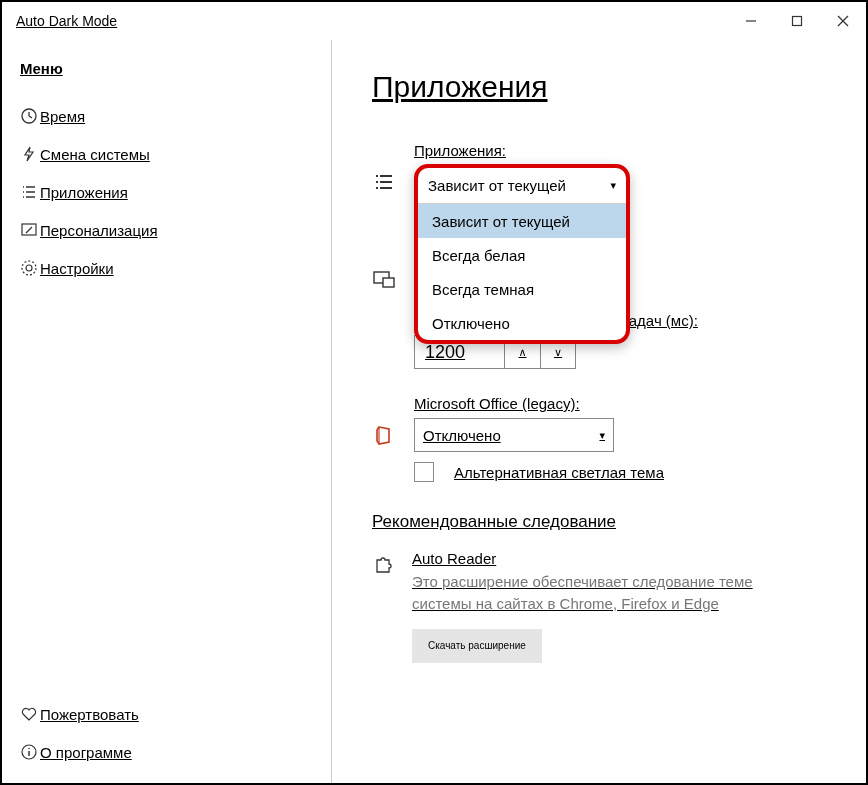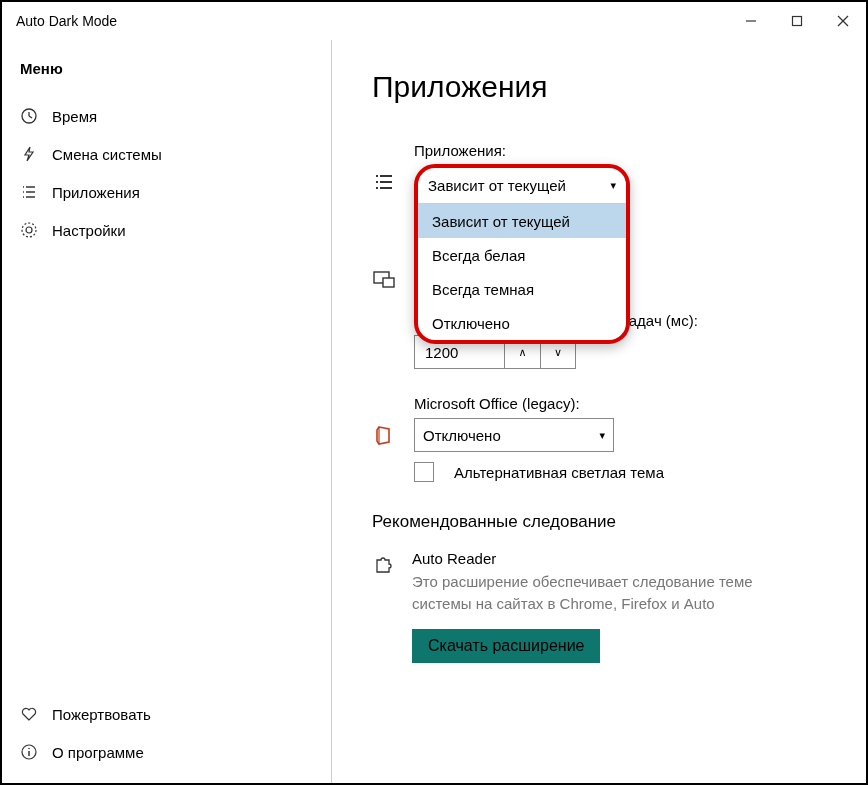--- a/index.html
+++ b/index.html
@@ -1,37 +1,37 @@
 <!DOCTYPE html>
 <html><head>
 <meta charset="utf-8">
 <style>
   * { box-sizing: border-box; margin: 0; padding: 0; font-family: "Segoe UI", sans-serif; }
   body { background: #fff; }
   .window {
     width: 868px; height: 785px;
     border: 2px solid #000;
     display: flex; flex-direction: column;
-    position: relative; overflow: hidden;
+    position: relative; overflow: hidden; text-decoration: underline;
   }
   .titlebar {
     height: 38px; display: flex; align-items: center;
     padding-left: 14px; font-size: 14px;
   }
   .titlebar .caption { flex: 1; }
   .winbtn { width: 46px; height: 38px; display: flex; align-items: center; justify-content: center; font-size: 14px; cursor: pointer; }
   .body { flex: 1; display: flex; overflow: hidden; }
   .sidebar {
     width: 330px; border-right: 1px solid #ccc;
     display: flex; flex-direction: column;
     padding-top: 20px;
   }
   .sidebar .menu-header { font-weight: 600; font-size: 15px; padding: 0 18px 20px 18px; }
   .nav-item {
-    display: flex; align-items: center; gap: 14px;
+    display: flex; align-items: center; gap: 2px;
     padding: 10px 18px; font-size: 15px; cursor: pointer;
   }
   .nav-icon { width: 18px; height: 18px; display:flex; align-items:center; justify-content:center; }
   .sidebar-spacer { flex: 1; }
   .main {
     flex: 1; padding: 30px 40px 20px 40px; overflow: hidden; position: relative;
   }
   .page-title { font-size: 30px; font-weight: 400; margin-bottom: 38px; }
   .field-row { display: flex; align-items: flex-start; gap: 18px; margin-bottom: 26px; position: relative; }
   .field-row .row-icon { width: 24px; height: 24px; margin-top: 28px; display:flex; align-items:center; justify-content:center; flex-shrink:0; }
@@ -40,46 +40,46 @@
   .combo {
     width: 200px; height: 34px; border: 1px solid #888;
     display: flex; align-items: center; padding: 0 8px; font-size: 15px;
     background: #fff; cursor: pointer; position: relative;
   }
   .combo .combo-text { flex: 1; }
   .combo .chev { font-size: 11px; }
   .spin-field { display: flex; align-items: center; }
   .spin-input {
     width: 90px; height: 34px; border: 1px solid #888; border-right: none;
-    padding: 0 10px; font-size: 15px; outline: none;
+    padding: 0 10px; font-size: 18px; outline: none;
   }
   .spin-btn {
     width: 36px; height: 34px; border: 1px solid #888;
     display: flex; align-items: center; justify-content: center;
     font-size: 11px; cursor: pointer; background:#fff;
   }
   .spin-btn.up { border-right: none; }
   .checkbox-row { display: flex; align-items: center; gap: 20px; margin-top: 10px; font-size: 15px; }
   .chk { width: 20px; height: 20px; border: 1px solid #888; cursor: pointer; }
   .section-title { font-size: 17px; font-weight: 500; margin: 30px 0 18px 0; }
   .tool-row { display: flex; align-items: flex-start; gap: 18px; }
   .tool-name { font-size: 15px; margin-bottom: 4px; }
   .tool-desc { font-size: 15px; color: #777; line-height: 1.45; max-width: 360px; }
   .dl-button {
     margin-top: 14px; height: 34px; padding: 0 16px;
-    background: #0f766e; border: none; font-size: 16px; cursor: pointer;
+    background: #e5e5e5; border: none; font-size: 10px; cursor: pointer;
     display: inline-flex; align-items: center;
   }
   
   .dropdown-wrap {
     position: absolute;
     left: 38px; top: 2px;
     width: 216px;
     border: 4px solid #d90000;
-    border-radius: 21px;
+    border-radius: 14px;
     box-shadow: 0 4px 12px rgba(0,0,0,0.25);
     background: #fff;
     z-index: 50;
   }
   .dropdown-sel {
     height: 36px; display:flex; align-items:center; padding:0 10px;
     border-bottom: 1px solid #ccc; font-size:15px;
   }
   .dropdown-sel .chev { margin-left:auto; font-size:11px; }
   .dropdown-opt {
@@ -145,20 +145,29 @@
               <line x1="6" y1="4" x2="15" y2="4" stroke-width="1.5"></line>
               <line x1="3" y1="9" x2="4" y2="9" stroke-width="1.5"></line>
               <line x1="6" y1="9" x2="15" y2="9" stroke-width="1.5"></line>
               <line x1="3" y1="14" x2="4" y2="14" stroke-width="1.5"></line>
               <line x1="6" y1="14" x2="15" y2="14" stroke-width="1.5"></line>
             </svg>
         </span>
         <span>Приложения</span>
       </div>
 
+      <div class="nav-item">
+        <span class="nav-icon">
+          <svg width="18" height="18">
+              <rect x="2" y="3" width="14" height="11" stroke-width="1.2"></rect>
+              <line x1="12" y1="6" x2="6" y2="12" stroke-width="1.2"></line>
+            </svg>
+        </span>
+        <span>Персонализация</span>
+      </div>
 
       <div class="nav-item">
         <span class="nav-icon">
           <svg width="18" height="18">
               <circle cx="9" cy="9" r="3" stroke-width="1.2"></circle>
               <circle cx="9" cy="9" r="7" stroke-width="1.2" stroke-dasharray="2 2"></circle>
             </svg>
         </span>
         <span>Настройки</span>
       </div>
@@ -262,19 +271,19 @@
 
       <div class="section-title">Рекомендованные следование</div>
       <div class="tool-row">
         <div class="row-icon" style="margin-top:2px;">
           <svg width="22" height="22">
               <path d="M5 8 h4 a2 2 0 1 1 4 0 h4 v4 a2 2 0 1 1 0 4 v4 h-12 z" stroke-width="1.3"></path>
             </svg>
         </div>
         <div class="field-body">
           <div class="tool-name">Auto Reader</div>
-          <div class="tool-desc">Это расширение обеспечивает следование теме системы на сайтах в Chrome, Firefox и Auto</div>
+          <div class="tool-desc">Это расширение обеспечивает следование теме системы на сайтах в Chrome, Firefox и Edge</div>
           <button class="dl-button">Скачать расширение</button>
         </div>
       </div>
     </div>
   </div>
 </div>
 
 </body></html>

